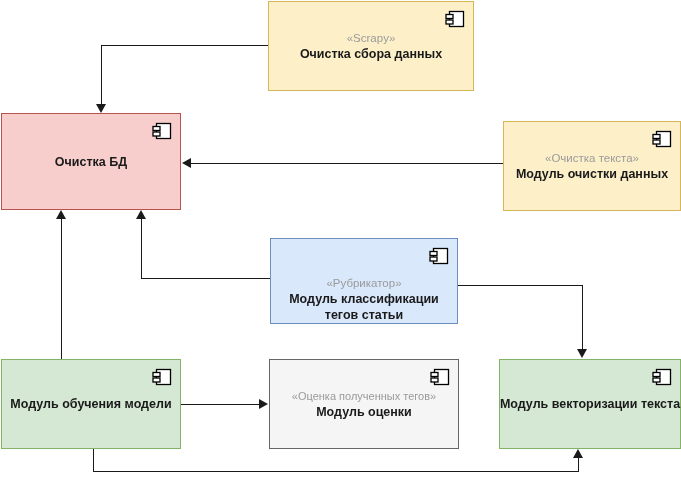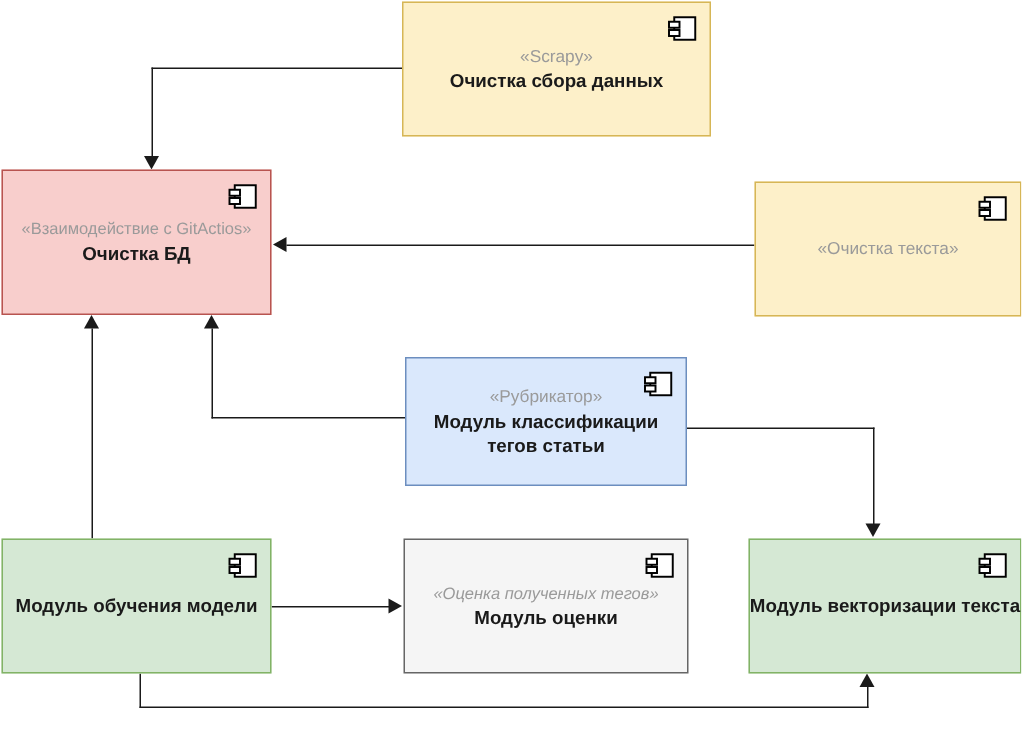--- a/index.html
+++ b/index.html
@@ -125,34 +125,34 @@
     <div class="stereotype">«Scrapy»</div>
     <div class="cname">Очистка сбора данных</div>
   </div>
 
   <div class="component" style="left:1px; top:113px; width:180px; height:97px; background:#f8cecc; border-color:#b85450;">
     <svg class="comp-icon" viewBox="0 0 20 18">
       <rect x="4.5" y="1.5" width="14" height="15" fill="#ffffff" stroke="#000000" stroke-width="1.3"></rect>
       <rect x="1" y="4.5" width="7" height="4" fill="#ffffff" stroke="#000000" stroke-width="1.3"></rect>
       <rect x="1" y="10" width="7" height="4" fill="#ffffff" stroke="#000000" stroke-width="1.3"></rect>
     </svg>
-    <div class="stereotype" style="font-size:11px;">«Взаимодействие с GitActios»</div>
     <div class="cname">Очистка БД</div>
   </div>
 
   <div class="component" style="left:503px; top:121px; width:178px; height:90px; background:#fdf0c9; border-color:#d6b656;">
     <svg class="comp-icon" viewBox="0 0 20 18">
       <rect x="4.5" y="1.5" width="14" height="15" fill="#ffffff" stroke="#000000" stroke-width="1.3"></rect>
       <rect x="1" y="4.5" width="7" height="4" fill="#ffffff" stroke="#000000" stroke-width="1.3"></rect>
       <rect x="1" y="10" width="7" height="4" fill="#ffffff" stroke="#000000" stroke-width="1.3"></rect>
     </svg>
     <div class="stereotype">«Очистка текста»</div>
+    <div class="cname">Модуль очистки данных</div>
   </div>
 
-  <div class="component" style="left:270px; top:238px; width:188px; height:86px; background:#dae8fc; border-color:#6c8ebf;">
+  <div class="component" style="left:270px; top:238px; width:188px; height:86px; background:#dae8fc; border-color:#6c8ebf;justify-content:flex-end;">
     <svg class="comp-icon" viewBox="0 0 20 18">
       <rect x="4.5" y="1.5" width="14" height="15" fill="#ffffff" stroke="#000000" stroke-width="1.3"></rect>
       <rect x="1" y="4.5" width="7" height="4" fill="#ffffff" stroke="#000000" stroke-width="1.3"></rect>
       <rect x="1" y="10" width="7" height="4" fill="#ffffff" stroke="#000000" stroke-width="1.3"></rect>
     </svg>
     <div class="stereotype">«Рубрикатор»</div>
     <div class="cname wrap" style="max-width:160px;">Модуль классификации тегов статьи</div>
   </div>
 
   <div class="component" style="left:1px; top:359px; width:180px; height:90px; background:#d5e8d4; border-color:#82b366;text-align:center;">
@@ -163,21 +163,21 @@
     </svg>
     <div class="cname">Модуль обучения модели</div>
   </div>
 
   <div class="component" style="left:269px; top:359px; width:190px; height:90px; background:#f5f5f5; border-color:#666666;">
     <svg class="comp-icon" viewBox="0 0 20 18">
       <rect x="4.5" y="1.5" width="14" height="15" fill="#ffffff" stroke="#000000" stroke-width="1.3"></rect>
       <rect x="1" y="4.5" width="7" height="4" fill="#ffffff" stroke="#000000" stroke-width="1.3"></rect>
       <rect x="1" y="10" width="7" height="4" fill="#ffffff" stroke="#000000" stroke-width="1.3"></rect>
     </svg>
-    <div class="stereotype" style="font-size:11px;font-style:italic;">«Оценка полученных тегов»</div>
+    <div class="stereotype" style="font-size:11px;">«Оценка полученных тегов»</div>
     <div class="cname">Модуль оценки</div>
   </div>
 
   <div class="component" style="left:499px; top:359px; width:182px; height:90px; background:#d5e8d4; border-color:#82b366;">
     <svg class="comp-icon" viewBox="0 0 20 18">
       <rect x="4.5" y="1.5" width="14" height="15" fill="#ffffff" stroke="#000000" stroke-width="1.3"></rect>
       <rect x="1" y="4.5" width="7" height="4" fill="#ffffff" stroke="#000000" stroke-width="1.3"></rect>
       <rect x="1" y="10" width="7" height="4" fill="#ffffff" stroke="#000000" stroke-width="1.3"></rect>
     </svg>
     <div class="cname">Модуль векторизации текста</div>

